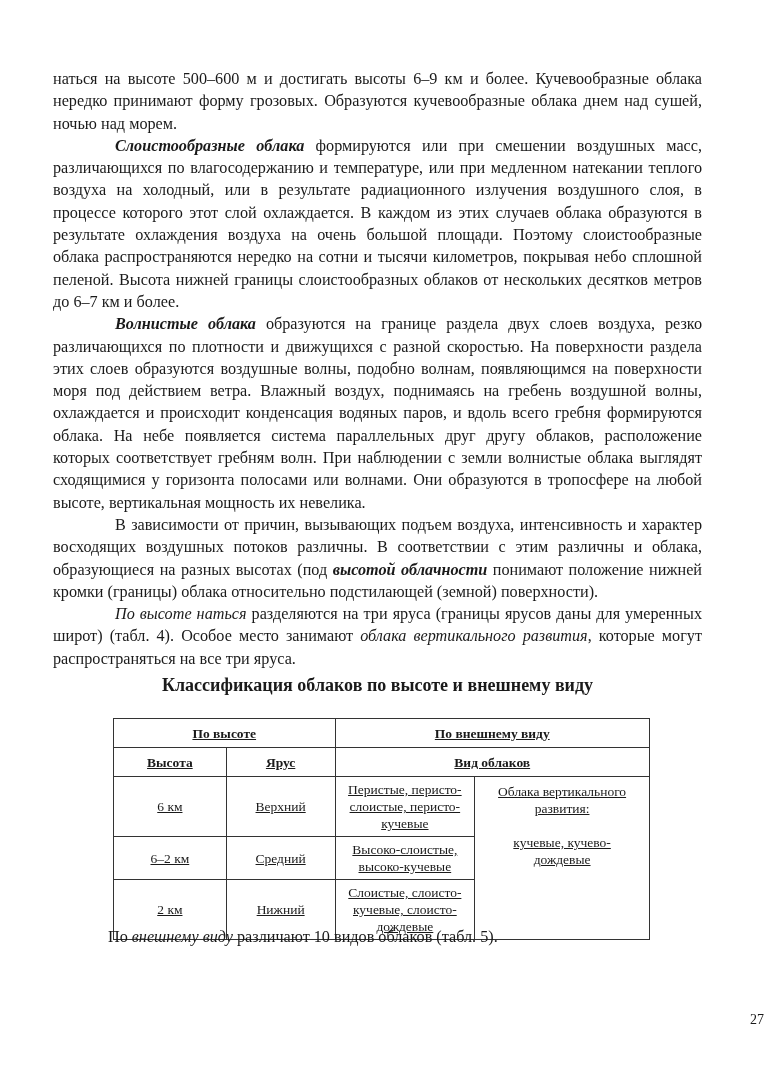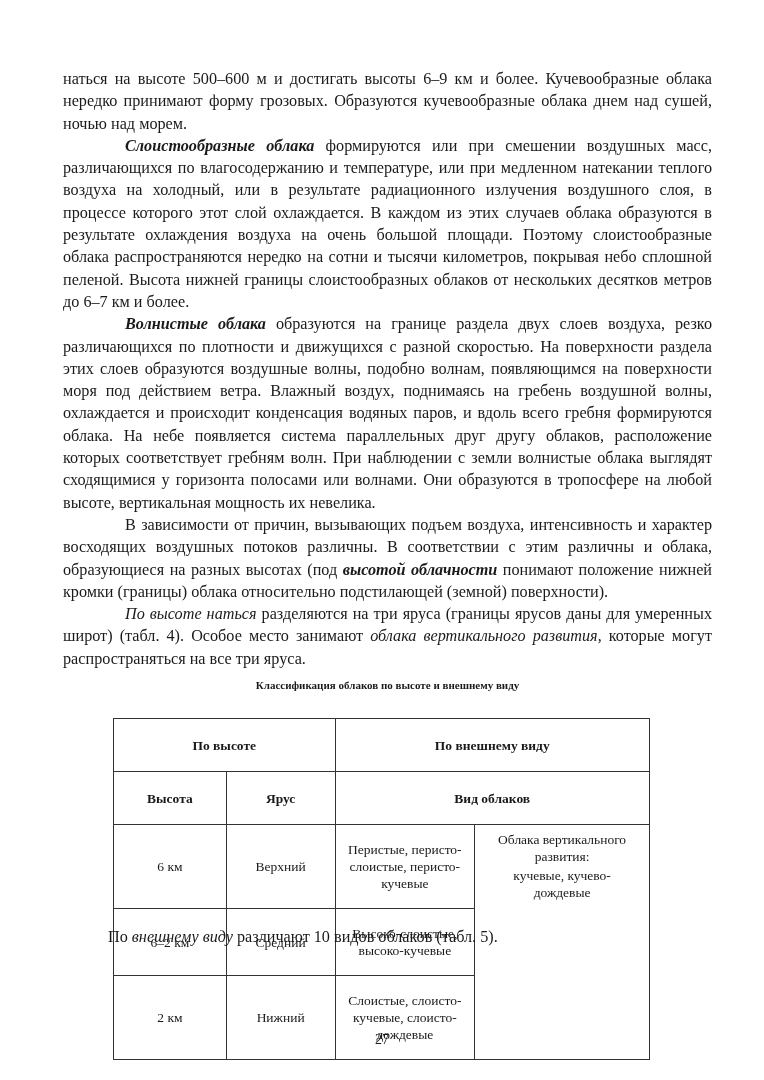--- a/index.html
+++ b/index.html
@@ -1,29 +1,29 @@
 <!DOCTYPE html>
 <html><head>
 <meta charset="utf-8">
 <style>
   html, body { margin: 0; padding: 0; background: #ffffff; }
   body { width: 764px; height: 1080px; position: relative; overflow: hidden;
          font-family: "Liberation Serif", "DejaVu Serif", serif; color: #1a1a1a; }
-  .page { position: absolute; left: 63px; top: 68px; width: 649px; }
+  .page { position: absolute; left: 53px; top: 68px; width: 649px; }
   .para { font-size: 16.2px; line-height: 22.3px; text-align: justify; margin: 0; }
   .indent { text-indent: 62px; }
   .bi { font-weight: bold; font-style: italic; }
   .it { font-style: italic; }
   .tab-label { text-align: right; font-style: italic; font-size: 13.5px; margin: 4px 0 0 0; line-height: 18px; }
-  .tab-title { text-align: center; font-weight: bold; font-size: 11px; margin: 6px 0 0 0; line-height: 18px; }
+  .tab-title { text-align: center; font-weight: bold; font-size: 18px; margin: 6px 0 0 0; line-height: 18px; }
   table.cl { position: absolute; left: 113px; top: 718px; width: 537px; border-collapse: collapse;
              font-size: 13.5px; line-height: 17px; }
-  table.cl td, table.cl th { border: 1.4px solid #333; text-align: center; vertical-align: middle; padding: 16px 3px; }
+  table.cl td, table.cl th { border: 1.4px solid #333; text-align: center; vertical-align: middle; padding: 4px 3px; text-decoration: underline; }
   table.cl th { font-weight: bold; height: 20px; }
-  .pagenum { position: absolute; left: 0; width: 764px; top: 1012px; text-align: center; font-size: 14px; margin-top: 20px; }
+  .pagenum { position: absolute; left: 0; width: 764px; top: 1012px; text-align: right; font-size: 14px; }
   .after { position: absolute; left: 46px; top: 926px; width: 649px; }
 </style>
 </head>
 <body>
 
 <div class="page">
   <p class="para">наться на высоте 500–600 м и достигать высоты 6–9 км и более. Кучевообразные облака нередко принимают форму грозовых. Образуются кучевообразные облака днем над сушей, ночью над морем.</p>
 
   <p class="para indent"><span class="bi">Слоистообразные облака</span><span> формируются или при смешении воздушных масс, различающихся по влагосодержанию и температуре, или при медленном натекании теплого воздуха на холодный, или в результате радиационного излучения воздушного слоя, в процессе которого этот слой охлаждается. В каждом из этих случаев облака образуются в результате охлаждения воздуха на очень большой площади. Поэтому слоистообразные облака распространяются нередко на сотни и тысячи километров, покрывая небо сплошной пеленой. Высота нижней границы слоистообразных облаков от нескольких десятков метров до 6–7 км и более.</span></p>
 
@@ -52,21 +52,21 @@
     <th>Высота</th>
     <th>Ярус</th>
     <th colspan="2">Вид облаков</th>
   </tr>
   <tr style="height:56px">
     <td>6 км</td>
     <td>Верхний</td>
     <td>Перистые, перисто-слоистые, перисто-кучевые</td>
     <td rowspan="3" style="vertical-align:top; padding-top:6px;">
       <div style="padding:0 12px;">Облака вертикального развития:</div>
-      <div style="margin-top:2px; padding:0 30px;">кучевые, кучево-дождевые</div>
+      <div style="margin-top:17px; padding:0 30px;">кучевые, кучево-дождевые</div>
     </td>
   </tr>
   <tr style="height:40px">
     <td>6–2 км</td>
     <td>Средний</td>
     <td>Высоко-слоистые, высоко-кучевые</td>
   </tr>
   <tr style="height:55px">
     <td>2 км</td>
     <td>Нижний</td>

